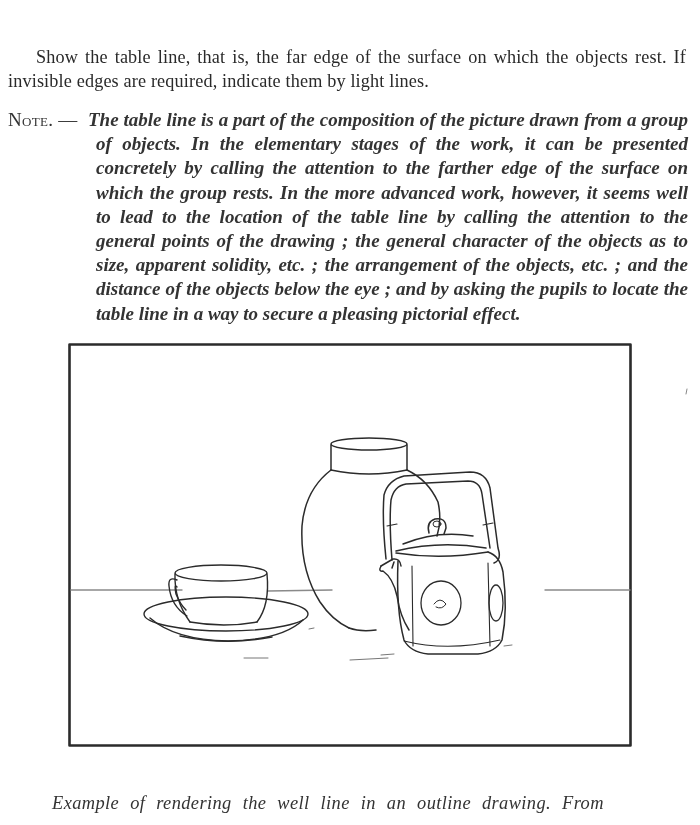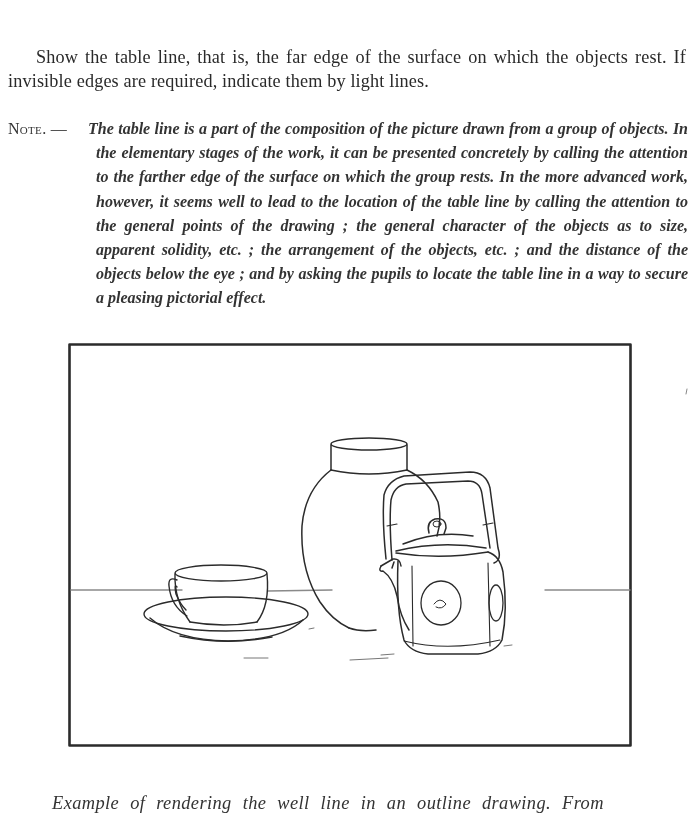--- a/index.html
+++ b/index.html
@@ -9,21 +9,21 @@
   }
   .para {
     position: absolute; left: 8px; width: 678px; top: 6px;
     font-size: 18.2px; line-height: 23.5px; text-align: justify;
     letter-spacing: 0.15px;
     margin-top: 40px;
   }
   .para .indent { display: inline-block; width: 28px; }
   .note {
     position: absolute; left: 8px; top: 108px; width: 680px;
-    font-size: 16px; line-height: 24.2px; font-style: italic; color: #333; margin-top: 9px;
+    font-size: 19px; line-height: 24.2px; font-style: italic; color: #333;
   }
   .note .label {
     font-style: normal; font-variant: small-caps; letter-spacing: 0.3px;
     position: absolute; left: 0; top: 0; color: #333;
   }
   .note .body {
     margin-left: 80px; text-align: justify; text-indent: -8px; padding-left: 8px; font-weight: bold;
   }
   .figure {
     position: absolute; left: 0; top: 320px; width: 700px; height: 440px;

